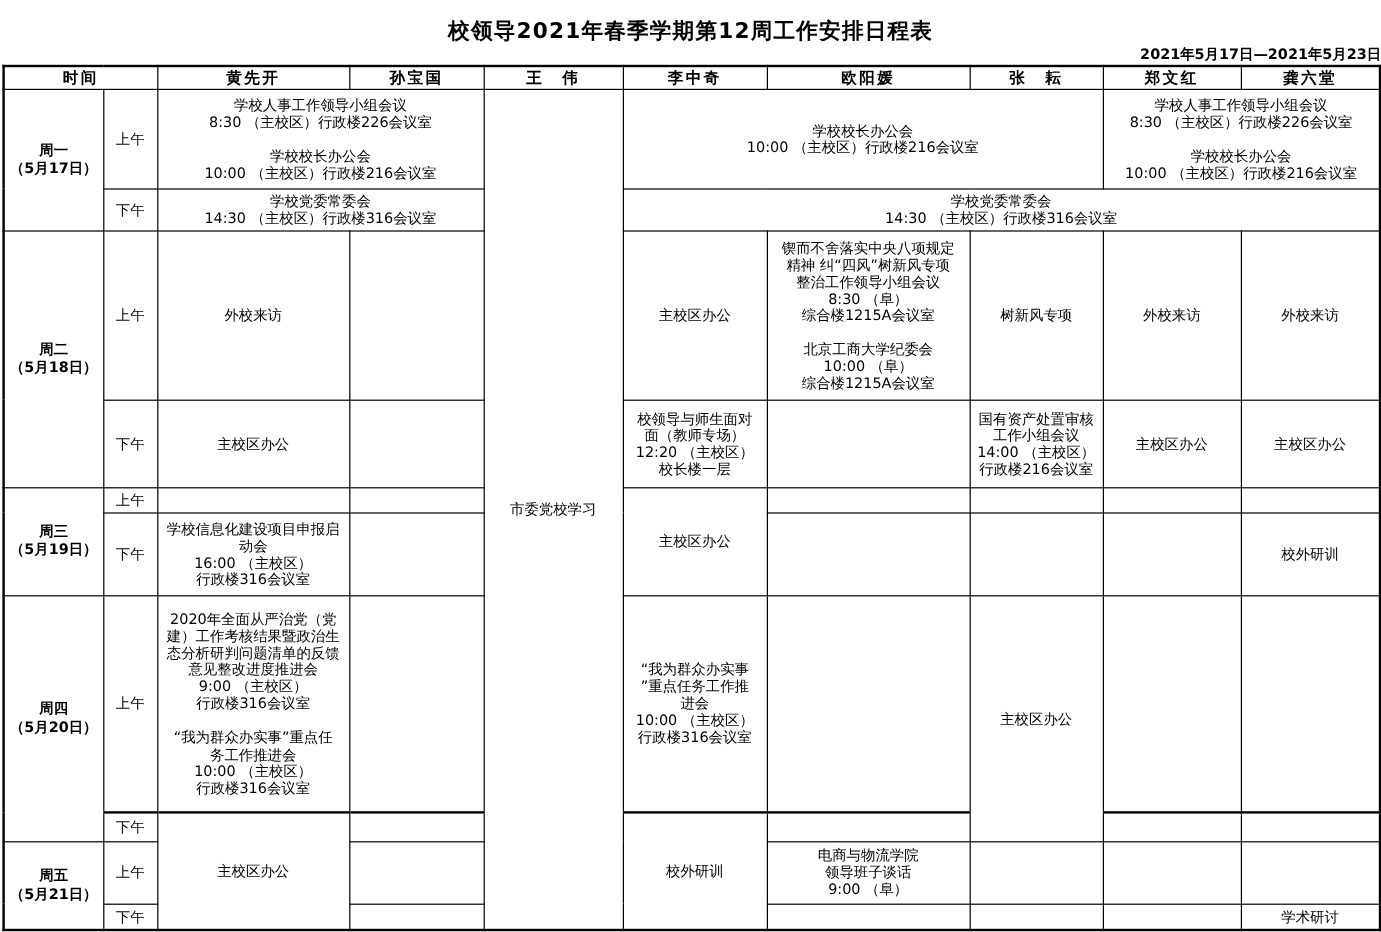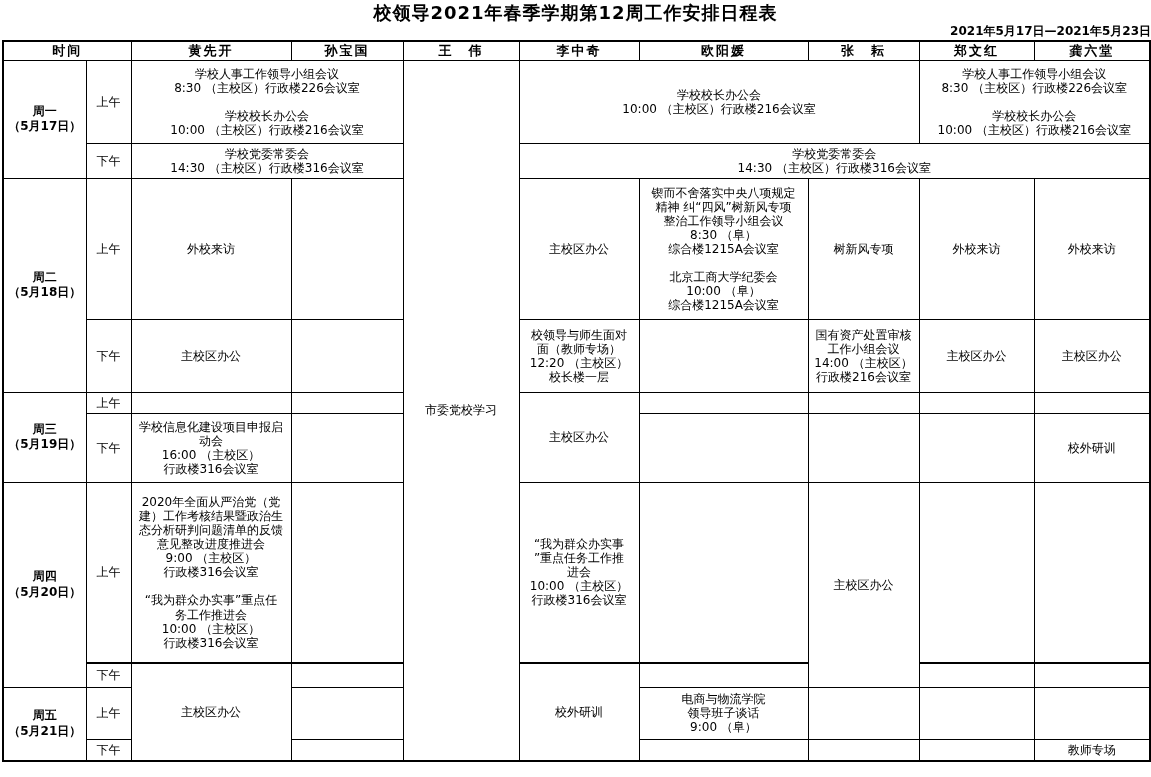--- a/index.html
+++ b/index.html
@@ -3,21 +3,21 @@
 <meta charset="utf-8">
 <style>
   html,body { margin:0; padding:0; }
   body {
     width:1151px; height:777px; background:#ffffff; color:#000;
     font-family:"DejaVu Sans","Liberation Sans",sans-serif;
     overflow:hidden;
   }
   .title {
     text-align:center; font-size:18px; font-weight:bold;
-    padding-top:2px; line-height:1.25; letter-spacing:1px;
+    padding-top:16px; line-height:1.25; letter-spacing:1px;
   }
   .subtitle {
     text-align:right; font-size:12px; font-weight:bold; line-height:1.1;
   }
   table.sched {
     border-collapse:collapse; table-layout:fixed;
     margin:2px 0 0 2px; border:2px solid #000;
   }
   .sched th, .sched td {
     border:1px solid #000; text-align:center; vertical-align:middle;
@@ -206,16 +206,16 @@
     <td></td>
     <td></td>
   </tr>
 
   <tr style="height:22px">
     <td class="ampm">下午</td>
     <td></td>
     <td></td>
     <td></td>
     <td></td>
-    <td>教师专场</td>
+    <td>学术研讨</td>
   </tr>
 </tbody>
   </table>
 
 </body></html>

